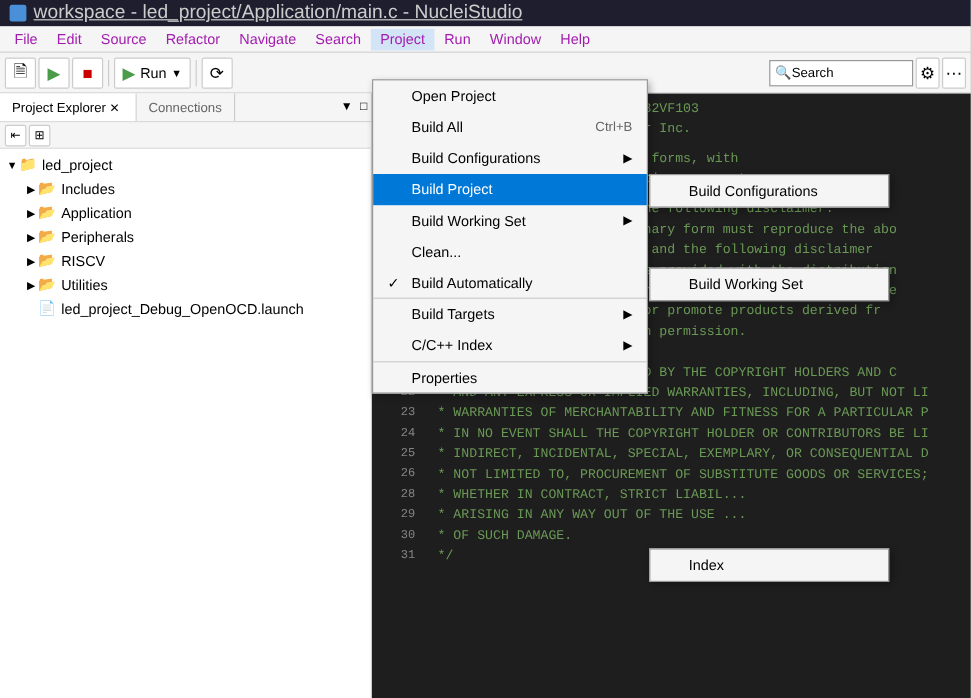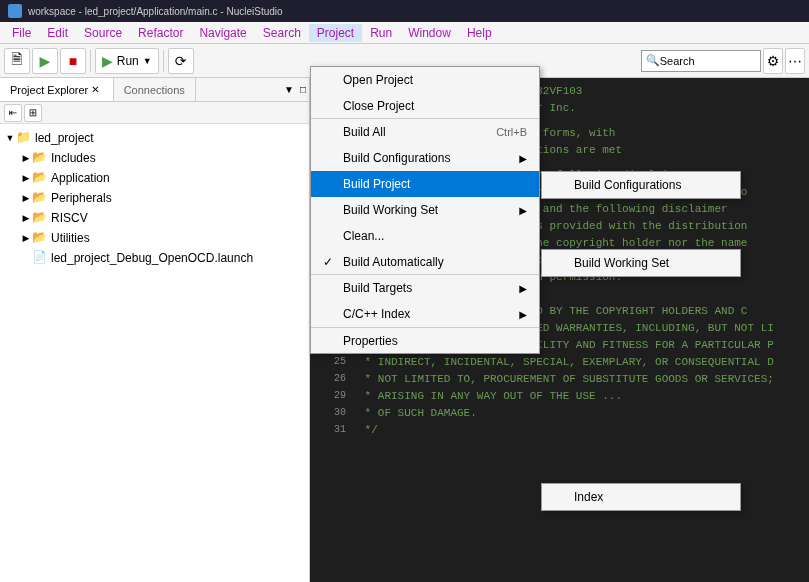--- a/index.html
+++ b/index.html
@@ -14,21 +14,22 @@
     }
 
     
     .title-bar {
       background: #1e1e2e;
       color: #ccc;
       height: 22px;
       display: flex;
       align-items: center;
       padding: 0 8px;
-      font-size: 10px;
+      font-size: 16px;
+      text-decoration: underline;
     }
     .title-bar-icon {
       width: 14px; height: 14px;
       background: #4a90d9;
       border-radius: 2px;
       margin-right: 6px;
       display: inline-block;
     }
 
     
@@ -420,28 +421,36 @@
       </div>
       <div class="code-line">
         <span class="line-num">22</span>
         <span class="code-text code-comment"> * AND ANY EXPRESS OR IMPLIED WARRANTIES, INCLUDING, BUT NOT LI</span>
       </div>
       <div class="code-line">
         <span class="line-num">23</span>
         <span class="code-text code-comment"> * WARRANTIES OF MERCHANTABILITY AND FITNESS FOR A PARTICULAR P</span>
       </div>
       <div class="code-line">
+        <span class="line-num">24</span>
+        <span class="code-text code-comment"> * IN NO EVENT SHALL THE COPYRIGHT HOLDER OR CONTRIBUTORS BE LI</span>
+      </div>
+      <div class="code-line">
         <span class="line-num">25</span>
         <span class="code-text code-comment"> * INDIRECT, INCIDENTAL, SPECIAL, EXEMPLARY, OR CONSEQUENTIAL D</span>
       </div>
       <div class="code-line">
         <span class="line-num">26</span>
         <span class="code-text code-comment"> * NOT LIMITED TO, PROCUREMENT OF SUBSTITUTE GOODS OR SERVICES;</span>
       </div>
       <div class="code-line">
+        <span class="line-num">28</span>
+        <span class="code-text code-comment"> * WHETHER IN CONTRACT, STRICT LIABIL...</span>
+      </div>
+      <div class="code-line">
         <span class="line-num">29</span>
         <span class="code-text code-comment"> * ARISING IN ANY WAY OUT OF THE USE ...</span>
       </div>
       <div class="code-line">
         <span class="line-num">30</span>
         <span class="code-text code-comment"> * OF SUCH DAMAGE.</span>
       </div>
       <div class="code-line">
         <span class="line-num">31</span>
         <span class="code-text code-comment"> */</span>
@@ -451,24 +460,20 @@
 </div>
 
 <div class="dropdown-overlay">
   <div class="project-menu">
 
     <div class="menu-section-item">
       <span class="menu-check"></span>
       <span>Open Project</span>
     </div>
 
-    <div class="menu-section-item" style="border-bottom:1px solid #ccc;">
-      <span class="menu-check"></span>
-      <span>Close Project</span>
-    </div>
 
     <div class="menu-section-item">
       <span class="menu-check"></span>
       <span>Build All</span>
       <span class="menu-item-shortcut">Ctrl+B</span>
     </div>
 
     <div class="menu-section-item" style="position:relative;">
       <span class="menu-check"></span>
       <span>Build Configurations</span>

